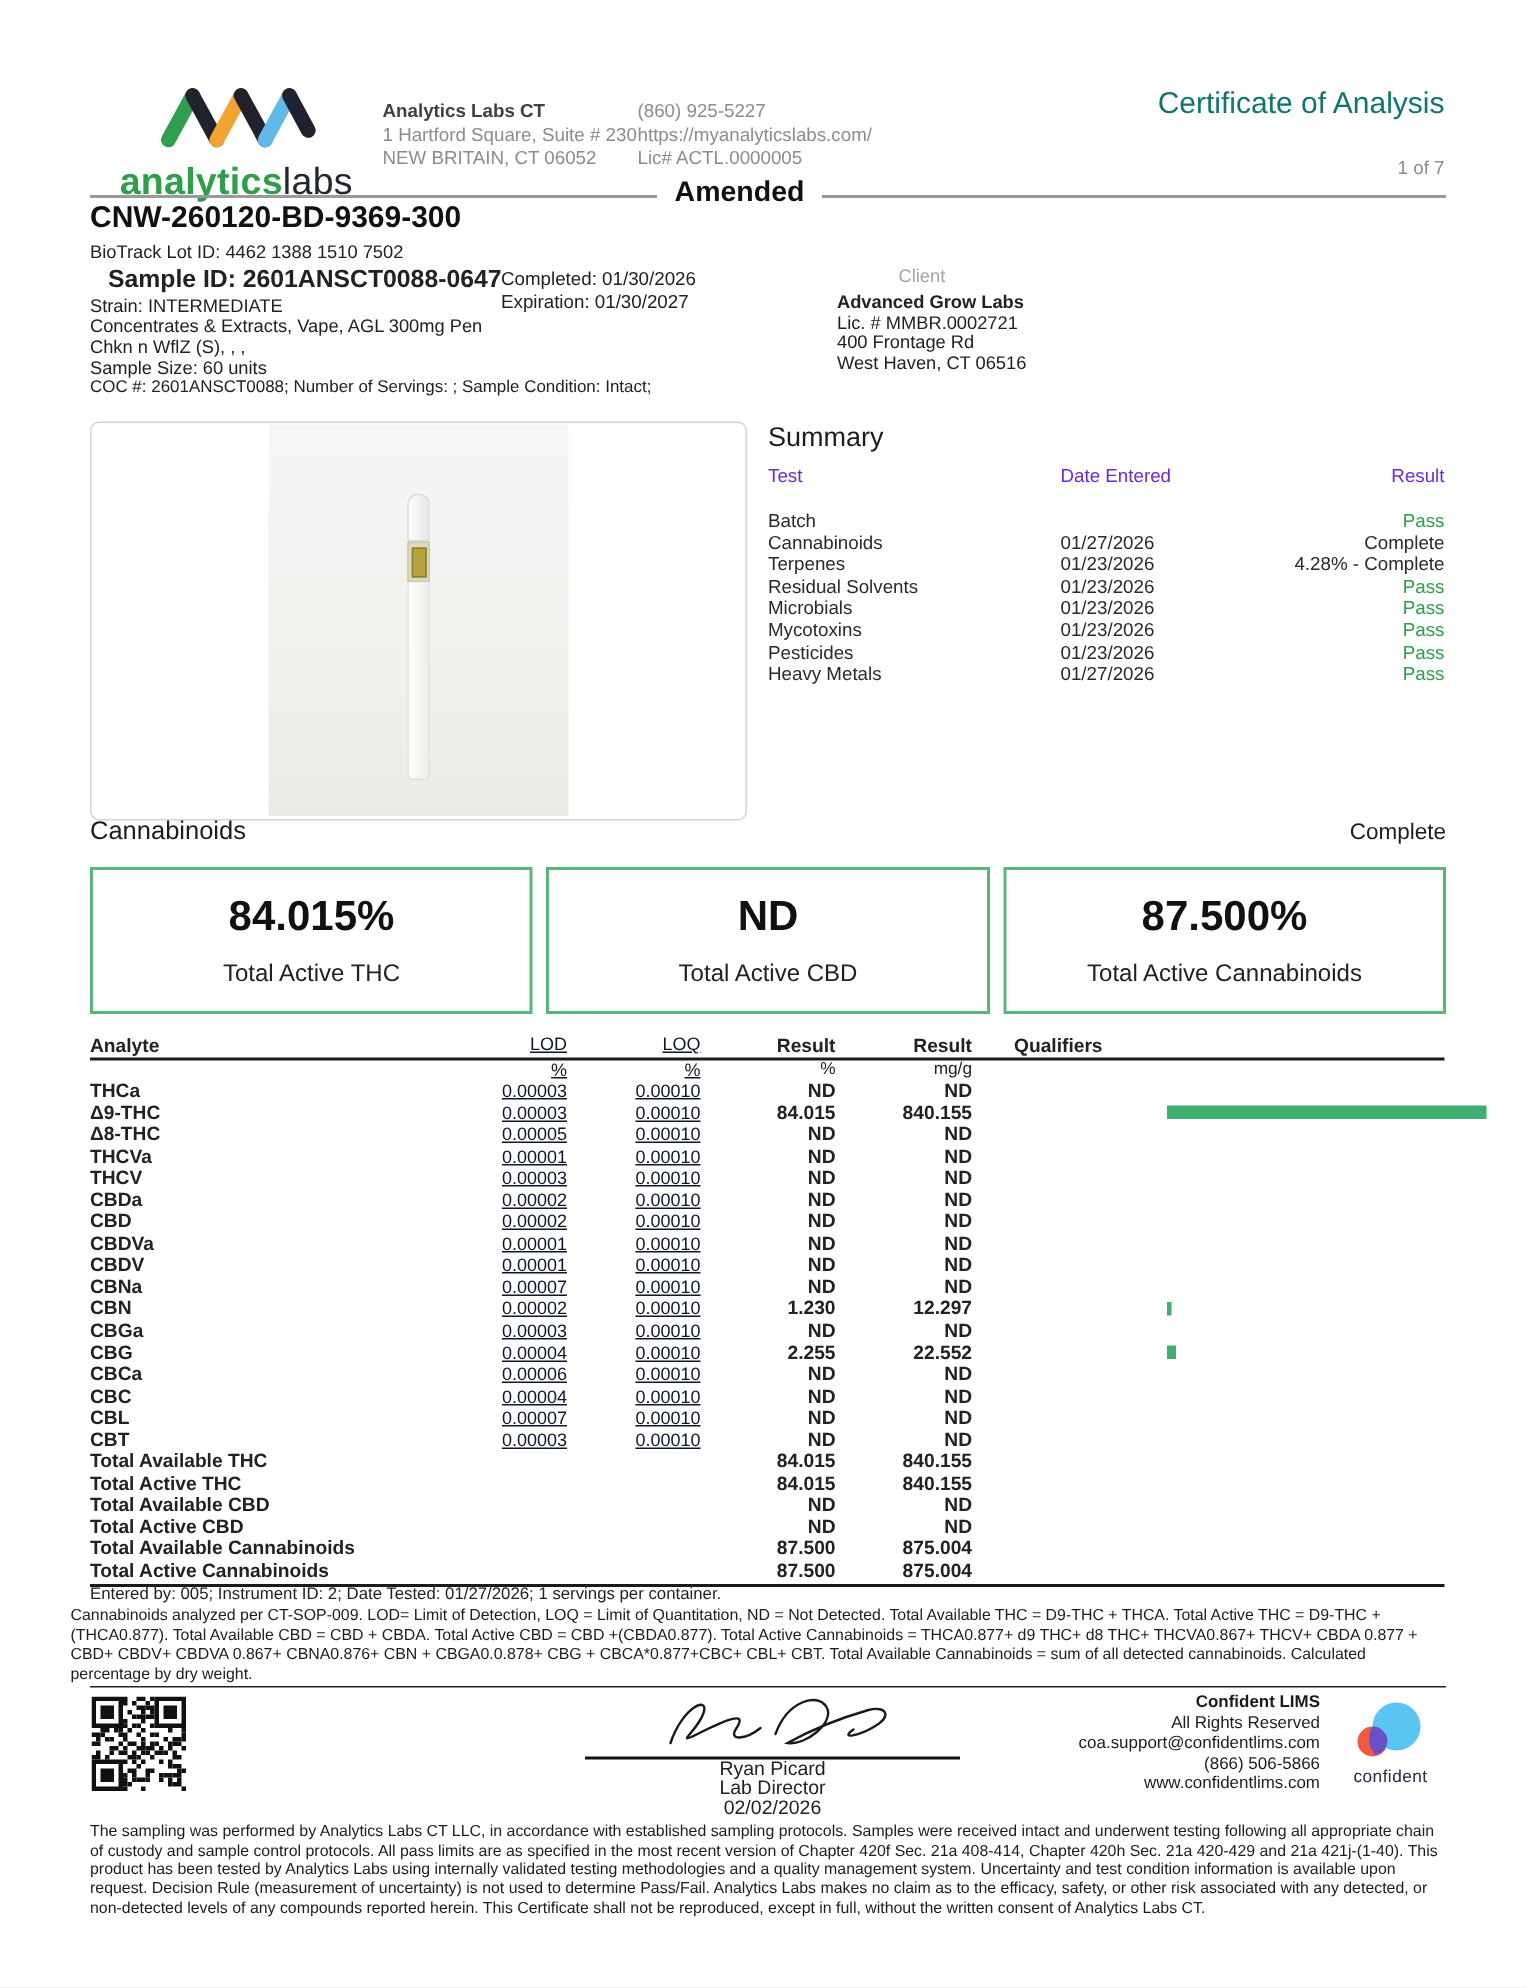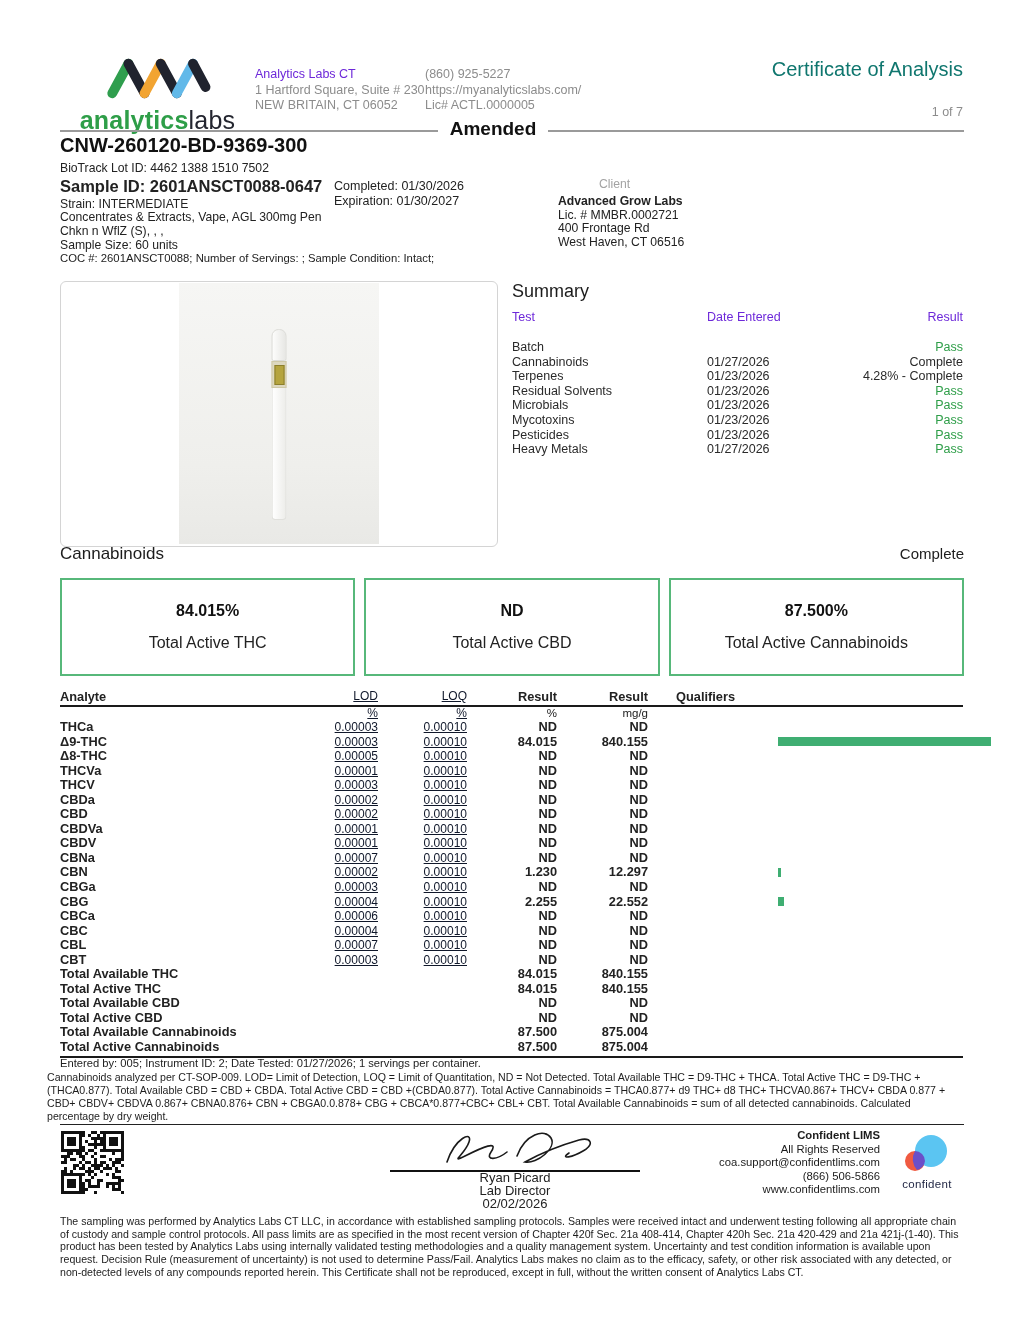--- a/index.html
+++ b/index.html
@@ -5,31 +5,31 @@
   html,body{margin:0;padding:0;background:#e8e8e8;}
   .page{position:relative;width:1024px;height:1325px;background:#fff;margin:0 auto;
         font-family:"Liberation Sans",sans-serif;color:#222;overflow:hidden;}
   .abs{position:absolute;}
   
   .logo{left:70px;top:52px;width:175px;text-align:center;}
   .logo-word{font-size:25px;letter-spacing:.2px;margin-top:-2px;}
   .logo-word .g{color:var(--green);font-weight:700;}
   .logo-word .d{color:#23252f;font-weight:400;}
   .labinfo{font-size:12.5px;line-height:15.5px;color:#8c8c8c;}
-  .labinfo .b{font-weight:400;color:#6d28d9;}
+  .labinfo .b{font-weight:700;color:#404040;}
   .doc-title{right:61px;top:58px;font-size:20px;color:#0f766e;text-align:right;}
   .page-num{right:61px;top:105px;font-size:12.5px;color:#8c8c8c;}
   .header-rule{left:60px;top:130px;width:904px;border-top:2px solid #9a9a9a;}
   .amended{left:0;top:118px;width:986px;text-align:center;}
   .amended span{background:#fff;padding:0 12px;font-size:19px;font-weight:700;color:#111;}
   
   .main-title{left:60px;top:134px;font-size:20px;font-weight:700;color:#111;}
   .small{font-size:12.2px;line-height:13.5px;}
   .sample-left{left:60px;top:162px;}
-  .sample-left .sid{font-size:16.5px;font-weight:700;margin:1px 0 2px 0;}
+  .sample-left .sid{font-size:16.5px;font-weight:700;margin:1px 0 2px 12px;}
   .sample-mid{left:334px;top:179px;font-size:12.5px;line-height:14.5px;}
   .client{left:558px;top:178px;font-size:12.2px;line-height:13.8px;}
   .client .lbl{color:#a3a3a3;margin-bottom:3px;margin-left:41px;}
   .client .nm{font-weight:700;}
   .coc-line{left:60px;top:252px;font-size:11.3px;}
   .size-line{left:60px;top:238px;font-size:12.2px;}
   
   .photo-box{left:60px;top:281px;width:436px;height:264px;border:1px solid #d4d4d4;border-radius:6px;background:#fff;}
   .photo-inner{position:absolute;left:118px;top:1px;width:200px;height:261px;
                background:linear-gradient(180deg,#f6f6f4 0%,#efefec 70%,#e9e9e6 100%);}
@@ -48,21 +48,21 @@
   .sum-head .r,.sum-row .r{text-align:right;}
   .sum-row{line-height:14.6px;color:#2a2a2a;}
   .sum-row .pass{color:var(--green);}
   
   .cann-head{left:60px;top:544px;width:904px;display:flex;justify-content:space-between;align-items:baseline;}
   .cann-head .t{font-size:17px;color:#1c1c1c;}
   .cann-head .s{font-size:15px;color:#1c1c1c;}
   .boxes{left:60px;top:578px;width:904px;display:flex;gap:9px;}
   .hbox{flex:1;height:94px;border:2px solid var(--boxborder);display:flex;flex-direction:column;
         align-items:center;justify-content:center;gap:14px;}
-  .hbox .v{font-size:16px;font-weight:700;color:#111;}
+  .hbox .v{font-size:28px;font-weight:700;color:#111;}
   .hbox .l{font-size:16px;color:#222;}
   
   .atable{left:60px;top:688px;width:903px;font-size:12.8px;}
   .arow{display:grid;grid-template-columns:260px 58px 89px 90px 91px 315px;line-height:14.55px;align-items:center;}
   .ahead{font-weight:700;border-bottom:2px solid #1a1a1a;line-height:17px;}
   .ahead .gray{font-weight:400;}
   .units{line-height:13px;font-size:11.5px;}
   .c-lod,.c-loq{text-align:right;color:#0f172a;font-size:12px;text-decoration:underline;}
   .c-pct,.c-mgg{text-align:right;}
   .c-qual{padding-left:28px;}

